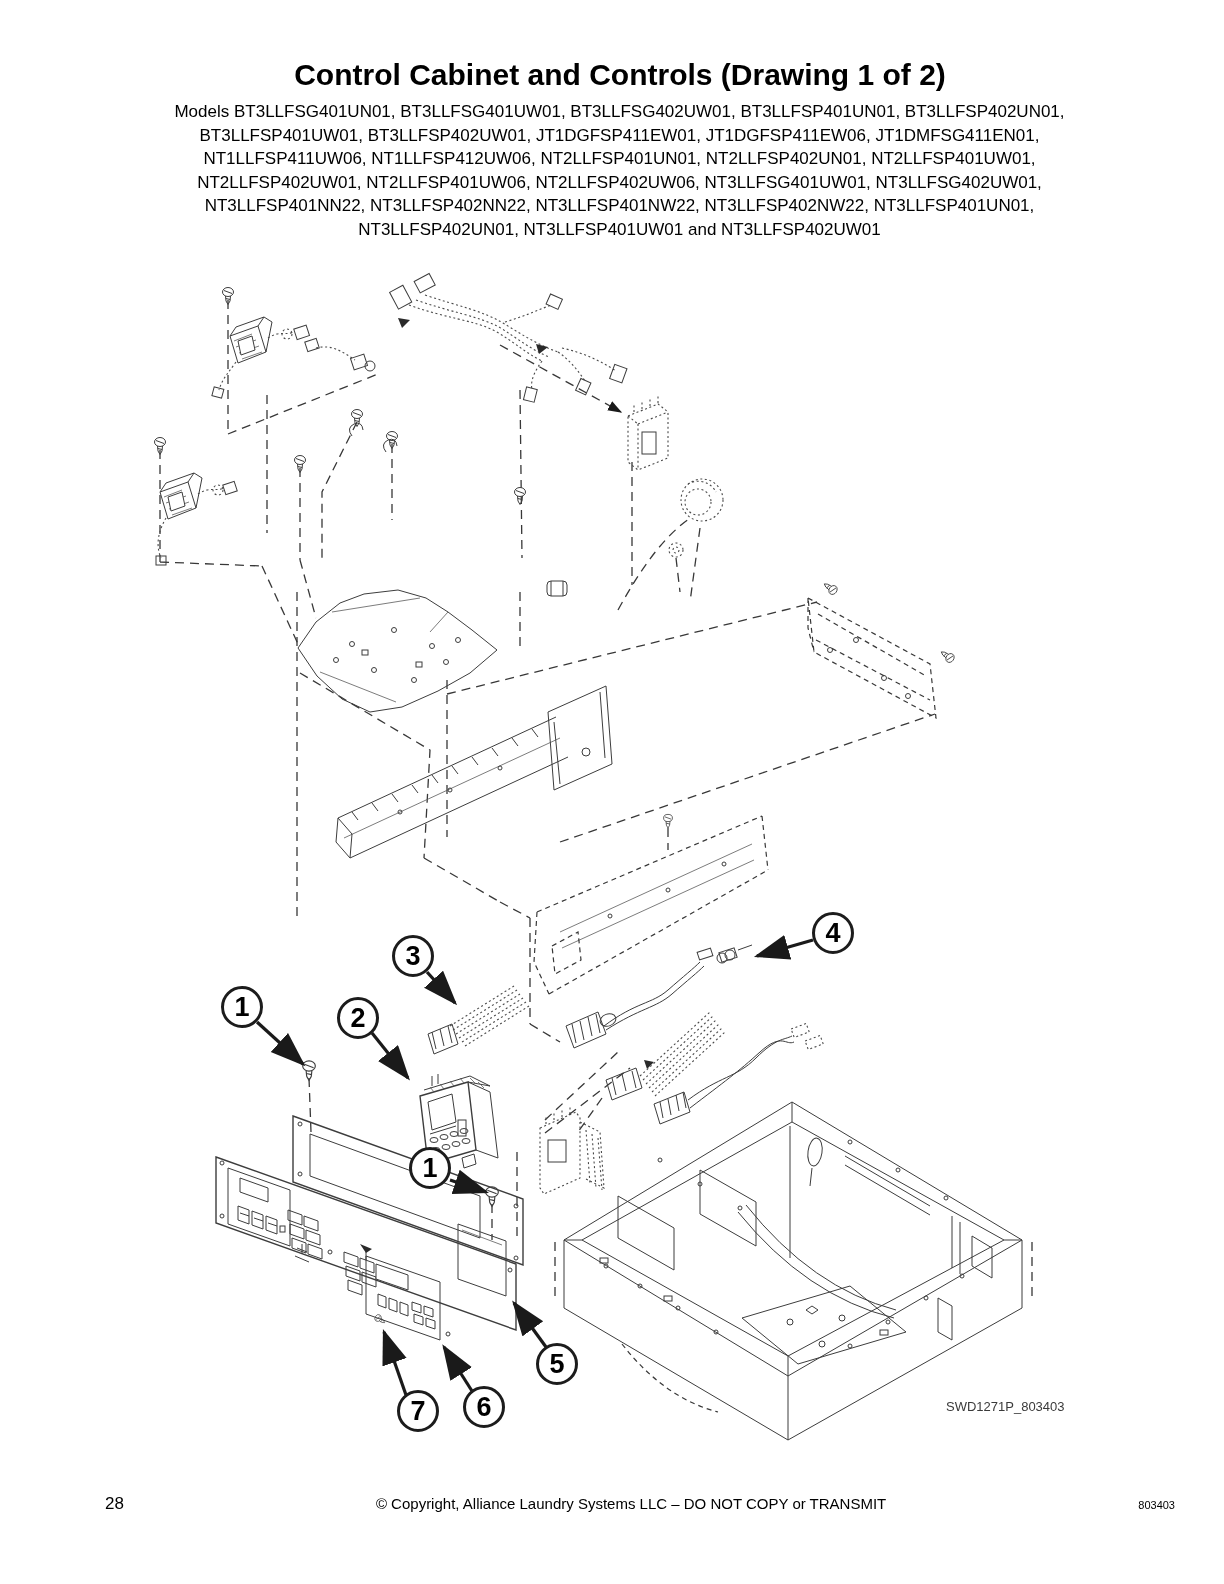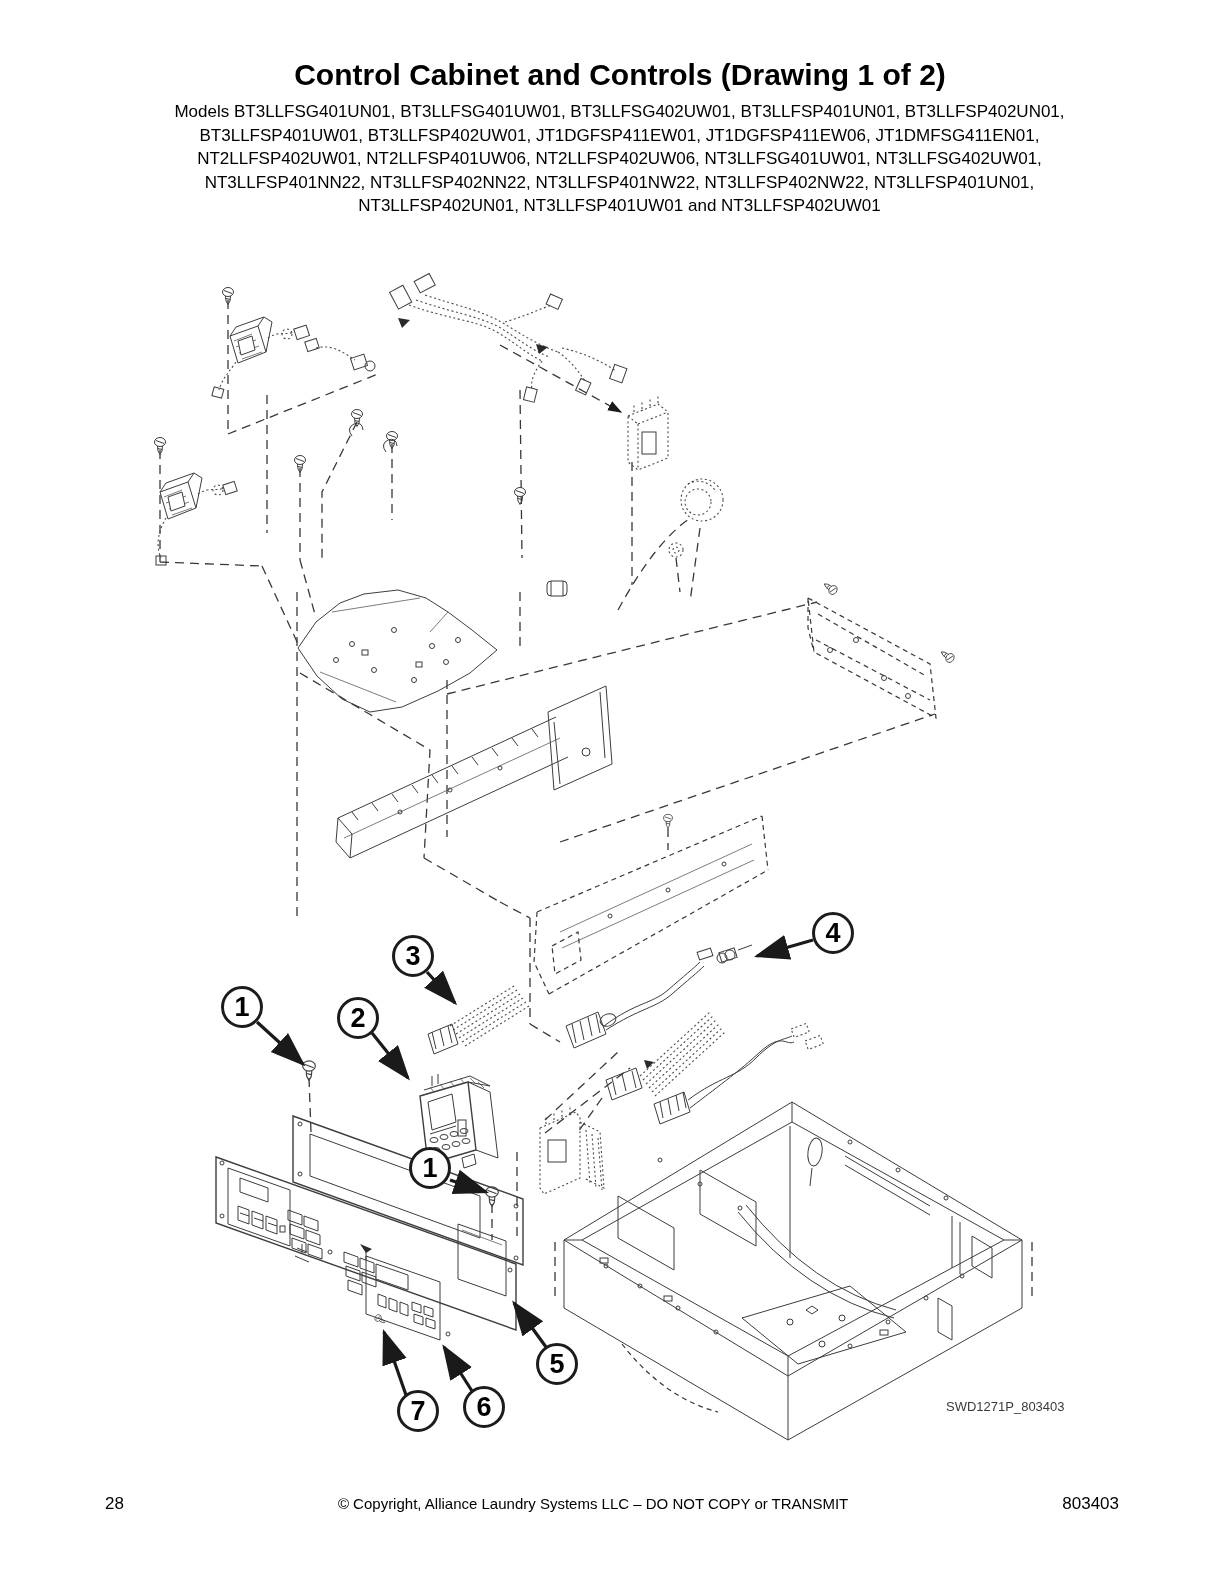--- a/index.html
+++ b/index.html
@@ -8,24 +8,24 @@
   .hdr{position:absolute;top:58px;left:0;width:100%;text-align:center;}
   .hdr h1{margin:0;font-size:30px;font-weight:bold;letter-spacing:0px;padding-left:16px;}
   .models{margin-top:8px;font-size:17px;line-height:23.5px;font-weight:400;padding-left:15px;}
   .models div{white-space:nowrap;}
   svg.art{position:absolute;left:0;top:0;width:1224px;height:1584px;}
   .callout{position:absolute;width:42px;height:42px;border:3px solid #1c1c1c;border-radius:50%;
            background:#fff;display:flex;align-items:center;justify-content:center;
            font-size:27px;font-weight:bold;box-sizing:border-box;}
   .figcode{position:absolute;left:946px;top:1399px;width:160px;font-size:13px;color:#3a3a3a;}
   .ftr{position:absolute;left:0;top:1494px;width:100%;box-sizing:border-box;
-       padding:0 105px 0 105px;display:flex;align-items:baseline;font-size:15px;}
+       padding:0 49px 0 105px;display:flex;align-items:baseline;font-size:15px;}
   .ftr .pgnum{font-size:17px;}
   .ftr .copy{flex:1;text-align:center;}
-  .ftr .docnum{font-size:17px;}
+  .ftr .docnum{font-size:11px;}
   
   .s1{stroke:#3d3d3d;stroke-width:1;fill:none;}
   .s14{stroke:#3d3d3d;stroke-width:1.4;fill:none;}
   .hat{stroke:#5a5a5a;stroke-width:.8;fill:none;}
   .dsh{stroke:#383838;stroke-width:1.3;fill:none;stroke-dasharray:9 6;}
   .dshf{stroke:#383838;stroke-width:1.2;fill:none;stroke-dasharray:5 4;}
   .dt{stroke:#4a4a4a;stroke-width:1.1;fill:none;stroke-dasharray:2 2.6;}
   .arw{stroke:#1a1a1a;stroke-width:3.2;fill:none;}
   .blk{fill:#2a2a2a;stroke:none;}
   .wht{fill:#ffffff;stroke:#3d3d3d;stroke-width:1;}
@@ -33,20 +33,21 @@
 </head>
 <body>
 
 <div class="page">
 
   <div class="hdr">
     <h1>Control Cabinet and Controls (Drawing 1 of 2)</h1>
     <div class="models">
       <div>Models BT3LLFSG401UN01, BT3LLFSG401UW01, BT3LLFSG402UW01, BT3LLFSP401UN01, BT3LLFSP402UN01,</div>
       <div>BT3LLFSP401UW01, BT3LLFSP402UW01, JT1DGFSP411EW01, JT1DGFSP411EW06, JT1DMFSG411EN01,</div>
+      <div>NT1LLFSP411UW06, NT1LLFSP412UW06, NT2LLFSP401UN01, NT2LLFSP402UN01, NT2LLFSP401UW01,</div>
       <div>NT2LLFSP402UW01, NT2LLFSP401UW06, NT2LLFSP402UW06, NT3LLFSG401UW01, NT3LLFSG402UW01,</div>
       <div>NT3LLFSP401NN22, NT3LLFSP402NN22, NT3LLFSP401NW22, NT3LLFSP402NW22, NT3LLFSP401UN01,</div>
       <div>NT3LLFSP402UN01, NT3LLFSP401UW01 and NT3LLFSP402UW01</div>
     </div>
   </div>
 
   <svg class="art" viewBox="0 0 1224 1584">
     <defs>
       <marker id="ah" markerWidth="13" markerHeight="10" refX="10" refY="4" orient="auto">
         <path d="M0,0 L11,4 L0,8 Z" fill="#1a1a1a"></path>

